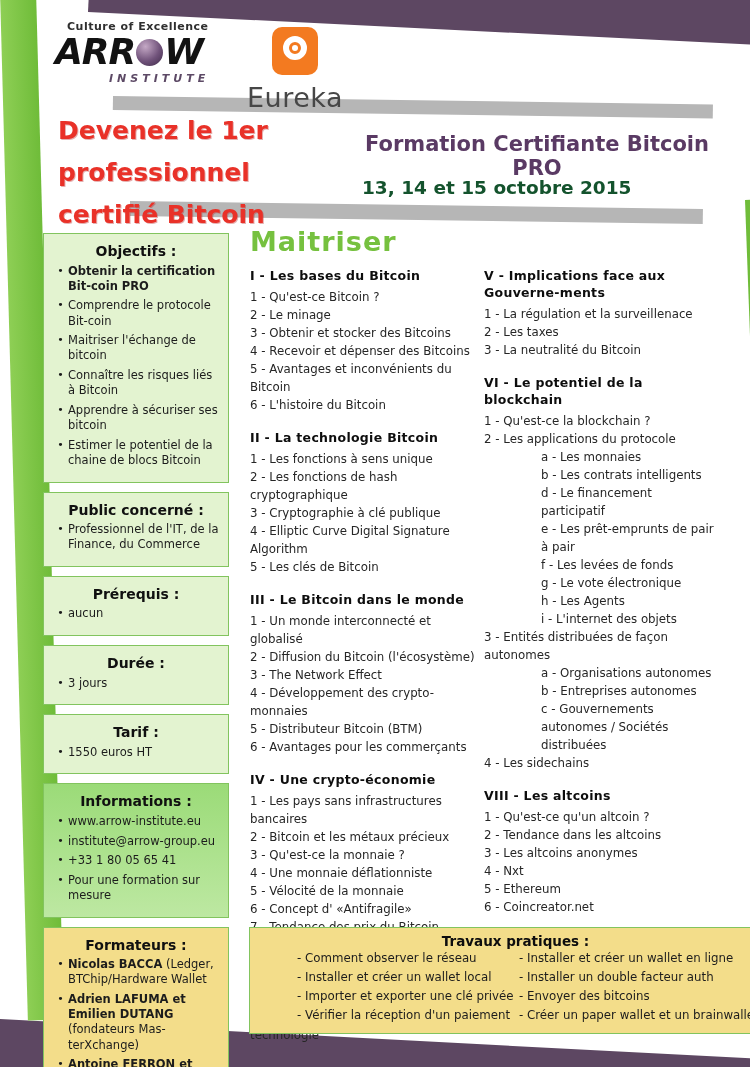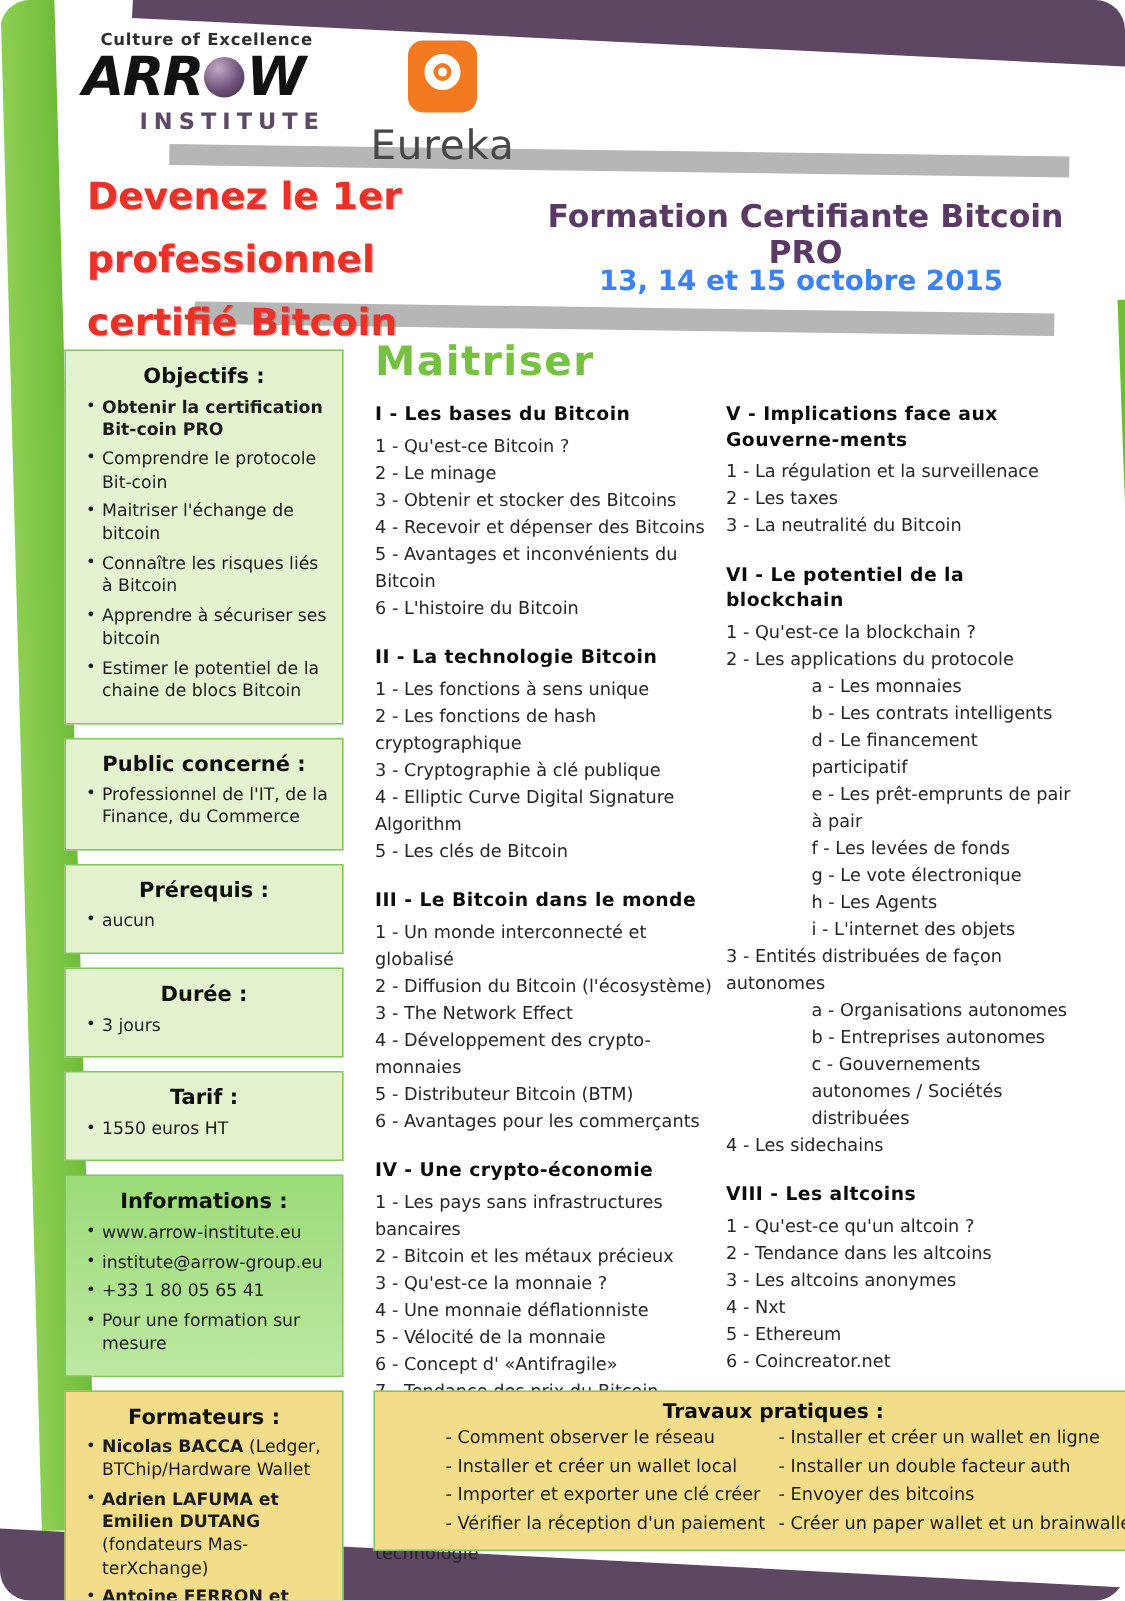--- a/index.html
+++ b/index.html
@@ -1,42 +1,42 @@
 <!DOCTYPE html>
 <html><head>
 <meta charset="utf-8">
 <style>
   html,body{margin:0;padding:0;}
   body{font-family:"DejaVu Sans","Liberation Sans",sans-serif;background:#ffffff;}
-  #page{position:relative;width:750px;height:1067px;background:#fff;overflow:hidden;border-radius:20px;}
+  #page{position:relative;width:750px;height:1067px;background:#fff;overflow:hidden;}
 
   
   .band-top{position:absolute;left:88px;top:-58px;width:780px;height:70px;background:#5d4762;transform:rotate(2.8deg);transform-origin:0 100%;z-index:1;}
   .band-bottom{position:absolute;left:-20px;top:1018px;width:920px;height:140px;background:#5d4762;transform:rotate(3deg);transform-origin:0 0;z-index:1;}
   .strip-left{position:absolute;left:0;top:-10px;width:36px;height:1030px;background:linear-gradient(90deg,#8ecf55,#6fbc39);transform:rotate(-1.55deg);transform-origin:100% 0;z-index:2;}
   .strip-right{position:absolute;left:745px;top:200px;width:60px;height:880px;background:linear-gradient(90deg,#6fbc39,#8ecf55);transform:rotate(-2.1deg);transform-origin:0 0;z-index:2;}
   .gray-bar{position:absolute;background:#b6b6b6;z-index:3;}
   .gray-bar.one{left:113px;top:96px;width:600px;height:14px;transform:rotate(0.8deg);transform-origin:0 0;}
   .gray-bar.two{left:130px;top:201px;width:573px;height:15px;transform:rotate(0.8deg);transform-origin:0 0;}
 
   
   .arrow-logo{position:absolute;left:55px;top:20px;z-index:4;}
   .arrow-tagline{font-size:11px;font-weight:700;color:#2f2f2f;letter-spacing:0.5px;margin-left:12px;}
   .arrow-name{font-size:36px;font-weight:900;font-style:italic;color:#121212;letter-spacing:-1px;line-height:38px;}
   .arrow-ball{display:inline-block;width:27px;height:27px;border-radius:50%;vertical-align:-2px;background:radial-gradient(circle at 35% 28%,#c5a9c6,#70527a 55%,#3c2946);margin:0 1px;}
-  .arrow-sub{font-size:15px;font-weight:600;color:#5d4a66;letter-spacing:4px;margin-left:38px;margin-top:1px;}
+  .arrow-sub{font-size:11px;font-weight:600;color:#5d4a66;letter-spacing:4px;margin-left:54px;margin-top:1px;font-style:italic;}
   .eureka-logo{position:absolute;left:247px;top:27px;width:96px;text-align:center;z-index:4;}
   .eureka-icon{display:inline-block;width:46px;height:48px;border-radius:10px;background:#f37a20;position:relative;}
   .eureka-swirl{position:absolute;left:11px;top:9px;width:24px;height:24px;border:6px solid #fff;border-radius:50%;box-sizing:border-box;}
   .eureka-swirl::after{content:"";position:absolute;left:3px;top:3px;width:6px;height:6px;border-radius:50%;background:#fff;}
   .eureka-name{font-size:27px;color:#474747;margin-top:3px;letter-spacing:0.5px;}
 
   .title-red{position:absolute;left:58px;top:110px;width:302px;font-size:25px;font-weight:800;color:#e93128;line-height:42px;text-shadow:1px 1px 0 rgba(180,30,30,0.35);z-index:4;}
   .course-title{position:absolute;left:362px;top:132px;width:350px;text-align:center;font-size:21px;font-weight:800;color:#5a3a64;z-index:4;}
-  .dates{position:absolute;left:362px;top:177px;width:344px;text-align:center;font-size:18.5px;font-weight:800;color:#3b82f6;z-index:4;}
+  .dates{position:absolute;left:362px;top:177px;width:344px;text-align:left;font-size:18.5px;font-weight:800;color:#14532d;z-index:4;}
 
   
   .sidebar{position:absolute;left:43px;top:233px;width:186px;z-index:4;}
   .sbox{box-sizing:border-box;border:1px solid #82c45e;background:#e3f3d0;padding:7px 9px 9px;margin-bottom:9px;}
   .sbox .btitle{text-align:center;font-weight:800;font-size:14px;color:#101010;margin:2px 0 4px;}
   .sbox.info{background:linear-gradient(180deg,#9bdb78,#bde8a2);}
   .sbox.yellow{background:#f3dd8a;}
   .b-item{display:flex;font-size:11.5px;line-height:1.32;margin:4.5px 0;color:#1c1c1c;}
   .b-item .dot{flex:none;width:15px;text-align:center;font-size:11px;}
   .b-item b{font-weight:800;}
@@ -279,21 +279,21 @@
         </div>
     </div>
   </div>
 
   <div class="travaux">
     <div class="trav-title">Travaux pratiques :</div>
     <div class="trav-cols">
       <div class="trav-col left">
           <div class="p-item">- Comment observer le réseau</div>
           <div class="p-item">- Installer et créer un wallet local</div>
-          <div class="p-item">- Importer et exporter une clé créer</div>
+          <div class="p-item">- Importer et exporter une clé privée</div>
           <div class="p-item">- Vérifier la réception d'un paiement</div>
         </div>
       <div class="trav-col right">
           <div class="p-item">- Installer et créer un wallet en ligne</div>
           <div class="p-item">- Installer un double facteur auth</div>
           <div class="p-item">- Envoyer des bitcoins</div>
           <div class="p-item">- Créer un paper wallet et un brainwallet</div>
         </div>
     </div>
   </div>

